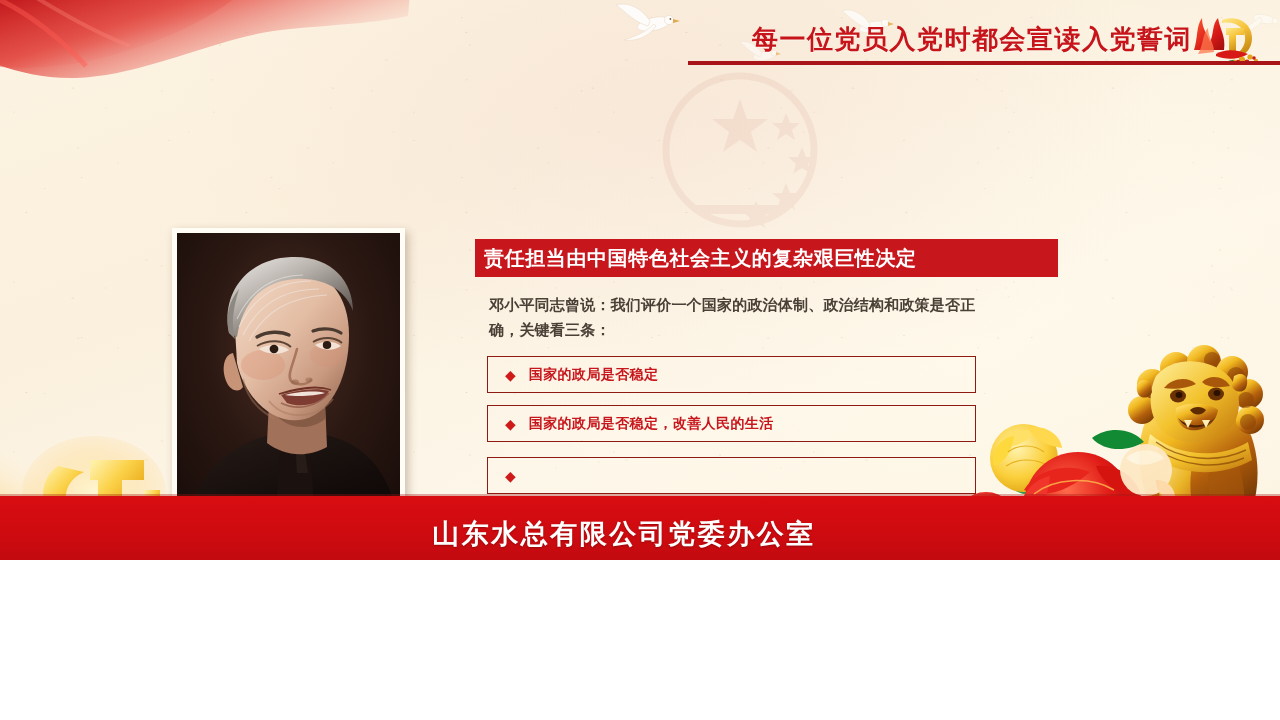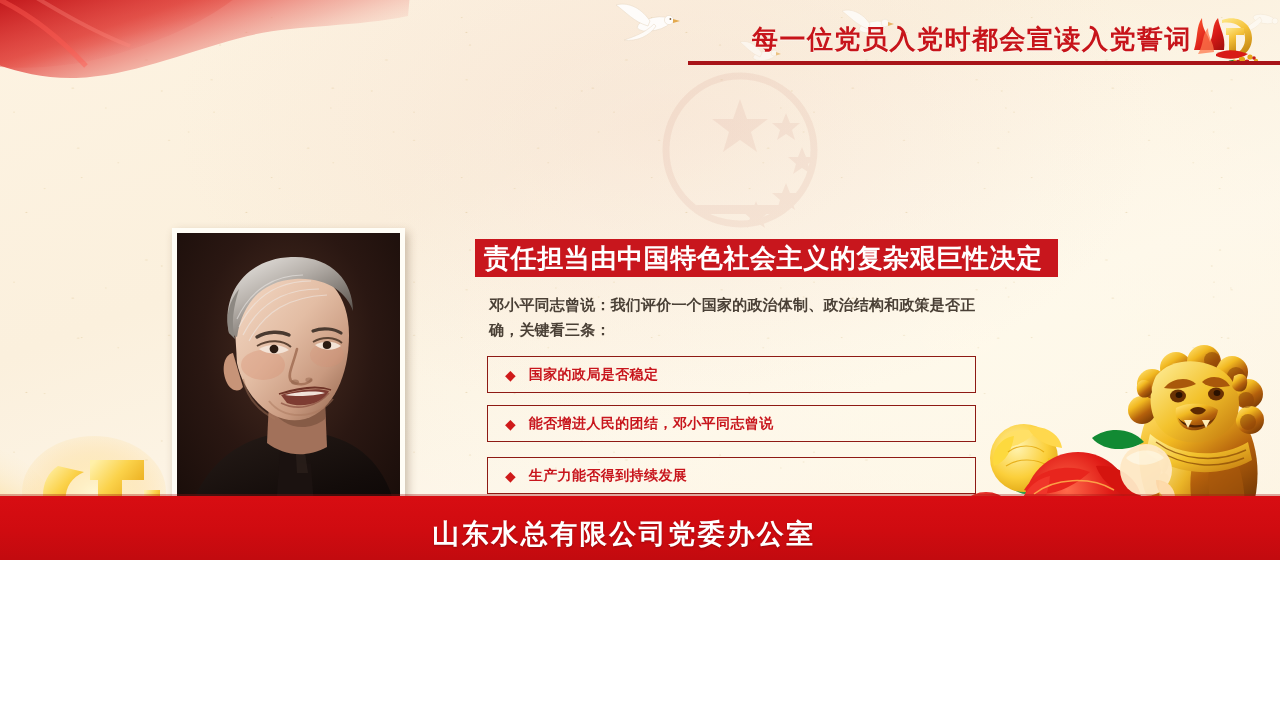--- a/index.html
+++ b/index.html
@@ -126,21 +126,21 @@
     left: 475px; top: 239px;
     width: 583px; height: 38px;
     background: #c8161d;
     display: flex;
     align-items: center;
     box-sizing: border-box;
     padding-left: 9px;
   }
   #content-title {
     color: #ffffff;
-    font-size: 26px;
+    font-size: 20px;
     font-weight: bold;
     letter-spacing: 0.6px;
     white-space: nowrap;
   }
 
   
   #body-paragraph {
     position: absolute;
     left: 489px; top: 292px;
     width: 500px;
@@ -421,25 +421,24 @@
   </div>
 
   <div id="body-paragraph">邓小平同志曾说：我们评价一个国家的政治体制、政治结构和政策是否正确，关键看三条：</div>
 
   <div class="bullet-box" id="bullet-box-0">
     <span class="bullet-marker">◆</span>
     <span class="bullet-text">国家的政局是否稳定</span>
   </div>
   <div class="bullet-box" id="bullet-box-1">
     <span class="bullet-marker">◆</span>
-    <span class="bullet-text">能否增进人民的团结，邓小平同志曾说</span>
+    <span class="bullet-text">国家的政局是否稳定，改善人民的生活</span>
   </div>
   <div class="bullet-box" id="bullet-box-2">
     <span class="bullet-marker">◆</span>
-    <span class="bullet-text">生产力能否得到持续发展</span>
   </div>
 
   <svg id="party-emblem-decor" viewBox="0 0 250 132">
     <defs>
       <linearGradient id="goldBig" x1="0.1" y1="0" x2="0.9" y2="1">
         <stop offset="0%" stop-color="#fff0a8"></stop>
         <stop offset="32%" stop-color="#fbd24a"></stop>
         <stop offset="68%" stop-color="#e8a716"></stop>
         <stop offset="100%" stop-color="#b97a08"></stop>
       </linearGradient>

